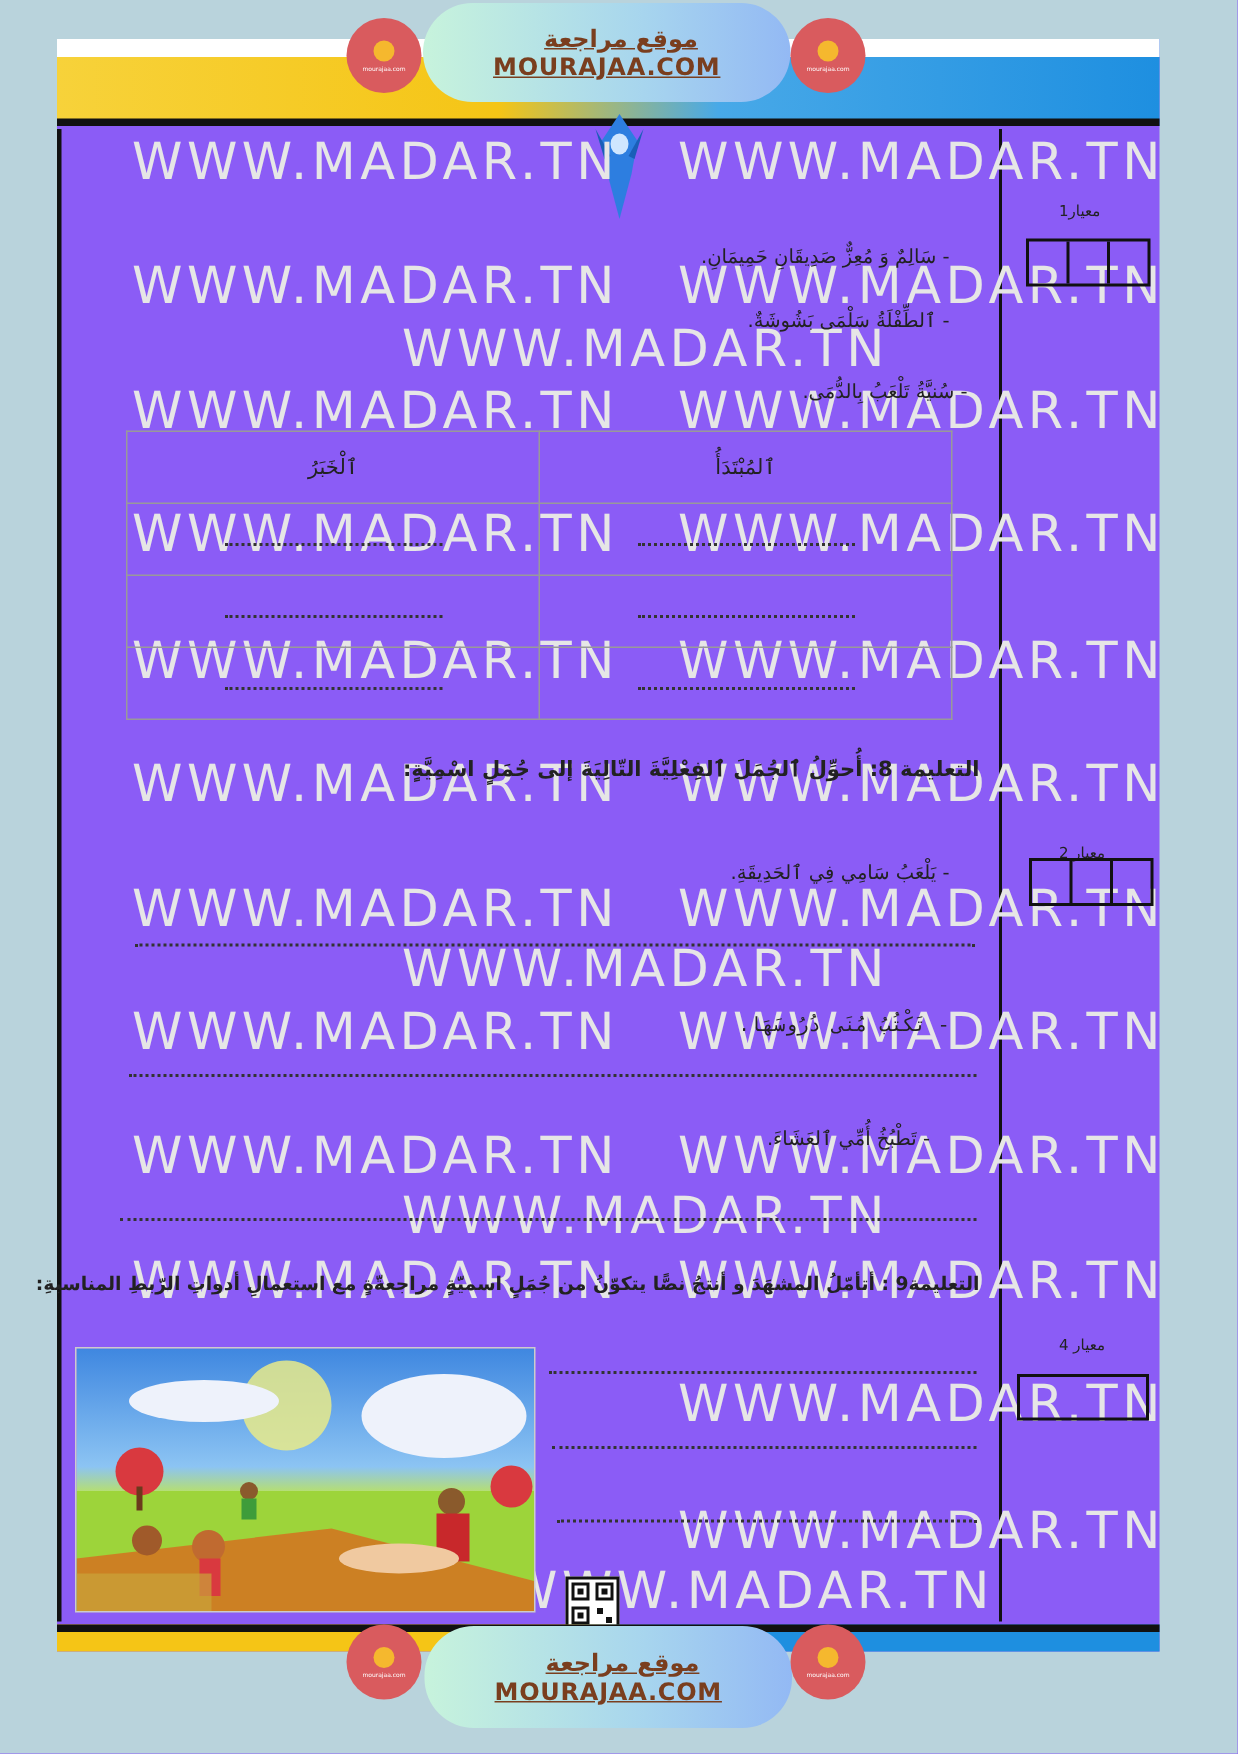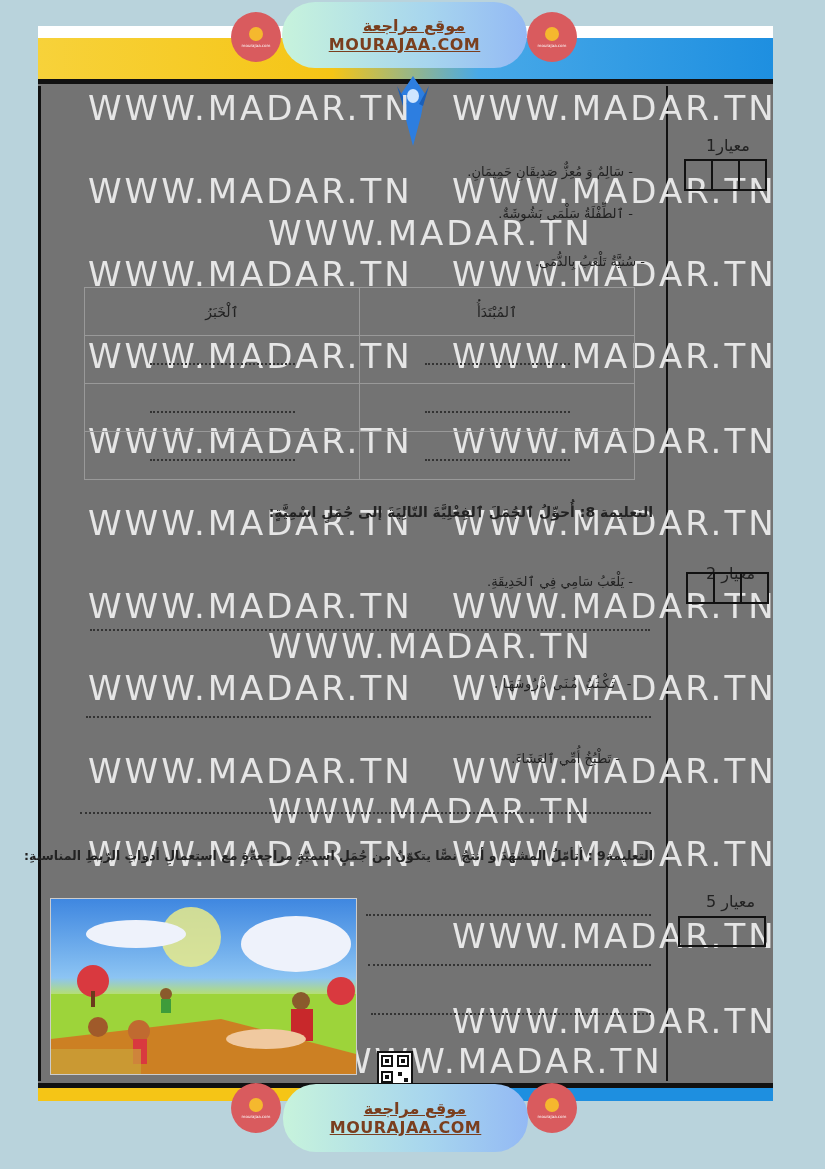--- a/index.html
+++ b/index.html
@@ -1,34 +1,34 @@
 <!DOCTYPE html>
 <html><head>
 <meta charset="utf-8">
 <style>
   html,body{margin:0;padding:0;}
   body{width:825px;height:1169px;background:#b9d3dc;position:relative;overflow:hidden;font-family:"DejaVu Sans",sans-serif;}
-  .sheet{position:absolute;left:38px;top:26px;width:735px;height:1075px;background:#737373;}
+  .sheet{position:absolute;left:38px;top:26px;width:735px;height:1075px;background:#8b5cf6;}
   .band-top{position:absolute;left:0;top:0;width:735px;height:58px;background:linear-gradient(90deg,#f7d23a 0%,#f5c516 40%,#48a9e8 60%,#1e8fe0 100%);}
   .band-top .white{position:absolute;left:0;top:0;width:100%;height:12px;background:#fff;}
   .band-top .dark{position:absolute;left:0;bottom:0;width:100%;height:5px;background:#111;}
   .band-bot{position:absolute;left:0;bottom:0;width:735px;height:18px;background:linear-gradient(90deg,#f5c516 0%,#f5c516 45%,#1e8fe0 55%,#1e8fe0 100%);}
   .band-bot .dark{position:absolute;left:0;top:0;width:100%;height:5px;background:#111;}
   .frame{position:absolute;left:0;top:60px;width:731px;height:995px;border-left:3px solid #111;border-right:0;}
   .divider{position:absolute;left:628px;top:60px;width:2px;height:995px;background:#111;}
   .bird{position:absolute;left:357px;top:50px;width:36px;height:70px;}
   .wm{position:absolute;color:#e6e6e6;font-size:34px;letter-spacing:3px;font-family:"DejaVu Sans",sans-serif;white-space:nowrap;}
   .rtl{direction:rtl;text-align:right;position:absolute;color:#222;white-space:nowrap;}
   .q-title{font-size:14px;font-weight:bold;}
   .item{font-size:13px;}
   .dotline{position:absolute;border-bottom:2px dotted #333;height:0;}
   table.t7{position:absolute;left:46px;top:261px;width:551px;border-collapse:collapse;}
   table.t7 td,table.t7 th{border:1.5px solid #999;height:45px;text-align:center;font-size:14px;color:#222;font-weight:normal;}
   table.t7 .cell-dots{display:inline-block;width:145px;border-bottom:2px dotted #333;height:0;}
-  .mi-label{position:absolute;font-size:16px;color:#222;direction:rtl;text-align:center;}
+  .mi-label{position:absolute;font-size:10px;color:#222;direction:rtl;text-align:center;}
   .boxes{position:absolute;display:flex;border:2px solid #111;}
   .boxes div{width:25px;height:28px;border-left:2px solid #111;}
   .boxes div:first-child{border-left:0;}
   .scene{position:absolute;left:12px;top:872px;width:305px;height:175px;border:1px solid #ccc;overflow:hidden;background:linear-gradient(180deg,#3f87e0 0%,#8cc4f3 45%,#b8e06b 55%,#8ccf2a 100%);}
   .qr{position:absolute;left:339px;top:1025px;width:32px;height:32px;border:2px solid #111;background:#fff;}
   .badge{position:absolute;width:50px;height:50px;border-radius:50%;background:#d95b5e;display:flex;flex-direction:column;align-items:center;justify-content:center;}
   .badge .logo{width:14px;height:14px;border-radius:50%;background:#f5b82e;}
   .badge .tiny{font-size:4px;color:#fff;margin-top:2px;}
   .pill{position:absolute;width:245px;height:66px;border-radius:33px;background:linear-gradient(90deg,#c7f3dc 0%,#a7d5ee 60%,#93b9f4 100%);display:flex;flex-direction:column;align-items:center;justify-content:center;}
   .pill .ar{font-size:16px;color:#7a3e1e;font-weight:bold;text-decoration:underline;direction:rtl;margin-left:19px;}
@@ -161,21 +161,21 @@
     <div></div>
   </div>
 
   <div class="mi-label" style="left:668px;top:522px;margin-top:16px;">معيار 2</div>
   <div class="boxes" style="left:648px;top:546px;">
     <div></div>
     <div></div>
     <div></div>
   </div>
 
-  <div class="mi-label" style="left:668px;top:866px;">معيار 5</div>
+  <div class="mi-label" style="left:668px;top:866px;">معيار 4</div>
   <div class="boxes" style="left:640px;top:890px;">
     <div style="width:84px;height:27px;"></div>
   </div>
 
   <div class="band-bot">
       <div class="dark"></div>
     </div>
 </div>
 
 <div class="badge" style="left:231px;top:12px;">

